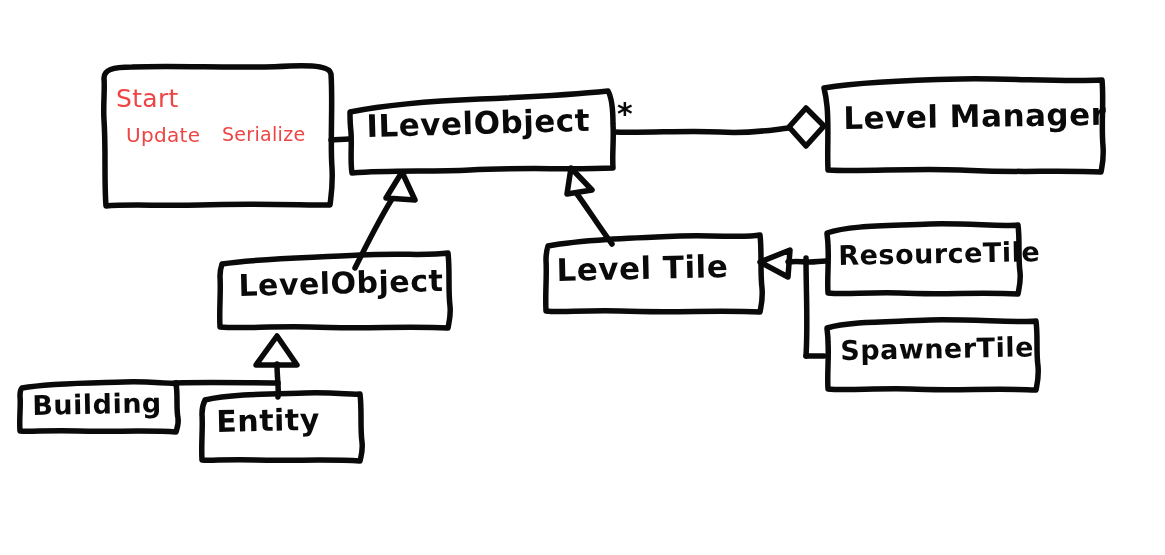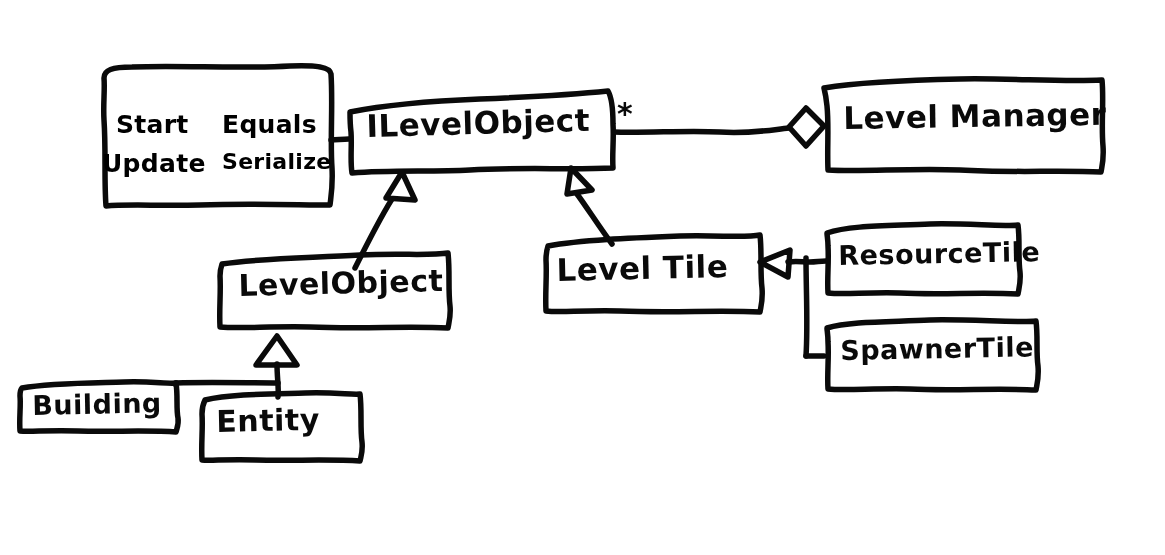--- a/index.html
+++ b/index.html
@@ -27,27 +27,26 @@
     color: #0a0a0a;
     font-family: "DejaVu Sans", sans-serif;
     font-weight: 600;
     white-space: nowrap;
     user-select: none;
     letter-spacing: 0.5px;
     transform-origin: left top;
   }
   .methods-cell {
     position: absolute;
-    color: #000000;
+    color: #ef4444;
     font-family: "DejaVu Sans", sans-serif;
-    font-weight: 700;
+    font-weight: 400;
     white-space: nowrap;
     user-select: none;
     letter-spacing: 0.3px;
-    margin-top: 26px;
   }
   .multiplicity {
     position: absolute;
     color: #0a0a0a;
     font-family: "DejaVu Sans", sans-serif;
     font-weight: 700;
     user-select: none;
   }
 </style>
 </head>
@@ -123,24 +122,23 @@
 
       <path d="M205 400 C 230 394, 270 394, 305 393 C 335 392, 352 395, 360 394
                C 362 410, 360 428, 362 442 C 363 452, 361 456, 360 461
                C 330 459, 290 461, 256 460 C 226 459, 210 461, 202 460
                C 201 444, 203 428, 202 414 C 202 406, 204 402, 205 400 Z"></path>
 
     </g>
   </svg>
 
   <div class="methods-cell" style="left:116px; top:84px; font-size:25px;">Start</div>
-  <div class="methods-cell" style="left:222px; top:84px; font-size:25px;">Equals</div>
 
-  <div class="methods-cell" style="left:102px; top:123px; font-size:25px;">Update</div>
-  <div class="methods-cell" style="left:222px; top:123px; font-size:22px;">Serialize</div>
+  <div class="methods-cell" style="left:126px; top:123px; font-size:20px;">Update</div>
+  <div class="methods-cell" style="left:222px; top:123px; font-size:19px;">Serialize</div>
 
   <div class="methods-cell" style="left:222px; top:161px; font-size:25px;"></div>
 
   <div class="node-label" style="left:366px; top:108px; font-size:31px; transform: rotate(-1.6deg);">ILevelObject</div>
 
   <div class="multiplicity" style="left:617px; top:96px; font-size:30px;">*</div>
 
   <div class="node-label" style="left:843px; top:100px; font-size:31px; transform: rotate(-0.9deg);">Level Manager</div>
 
   <div class="node-label" style="left:238px; top:268px; font-size:30px; transform: rotate(-1.4deg);">LevelObject</div>

